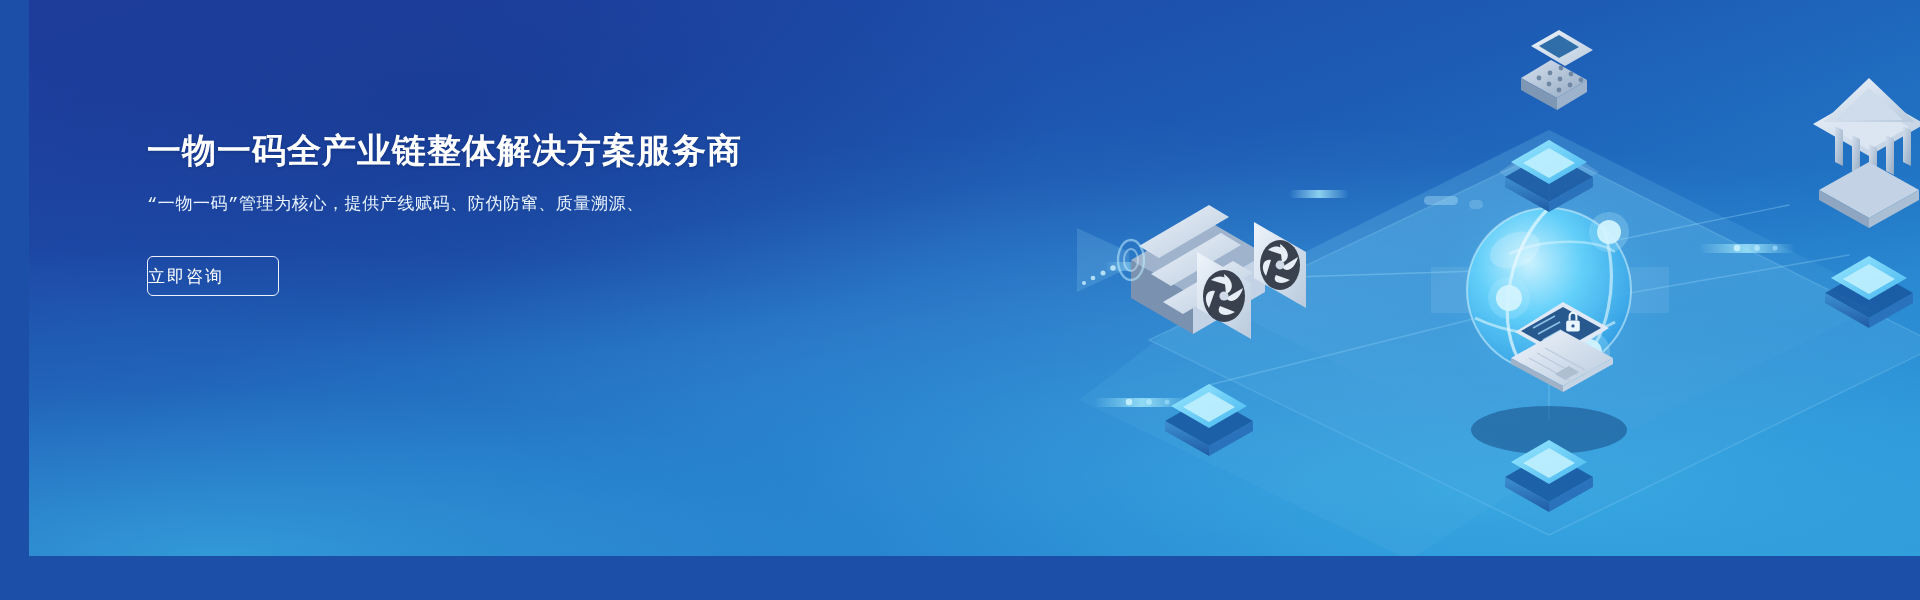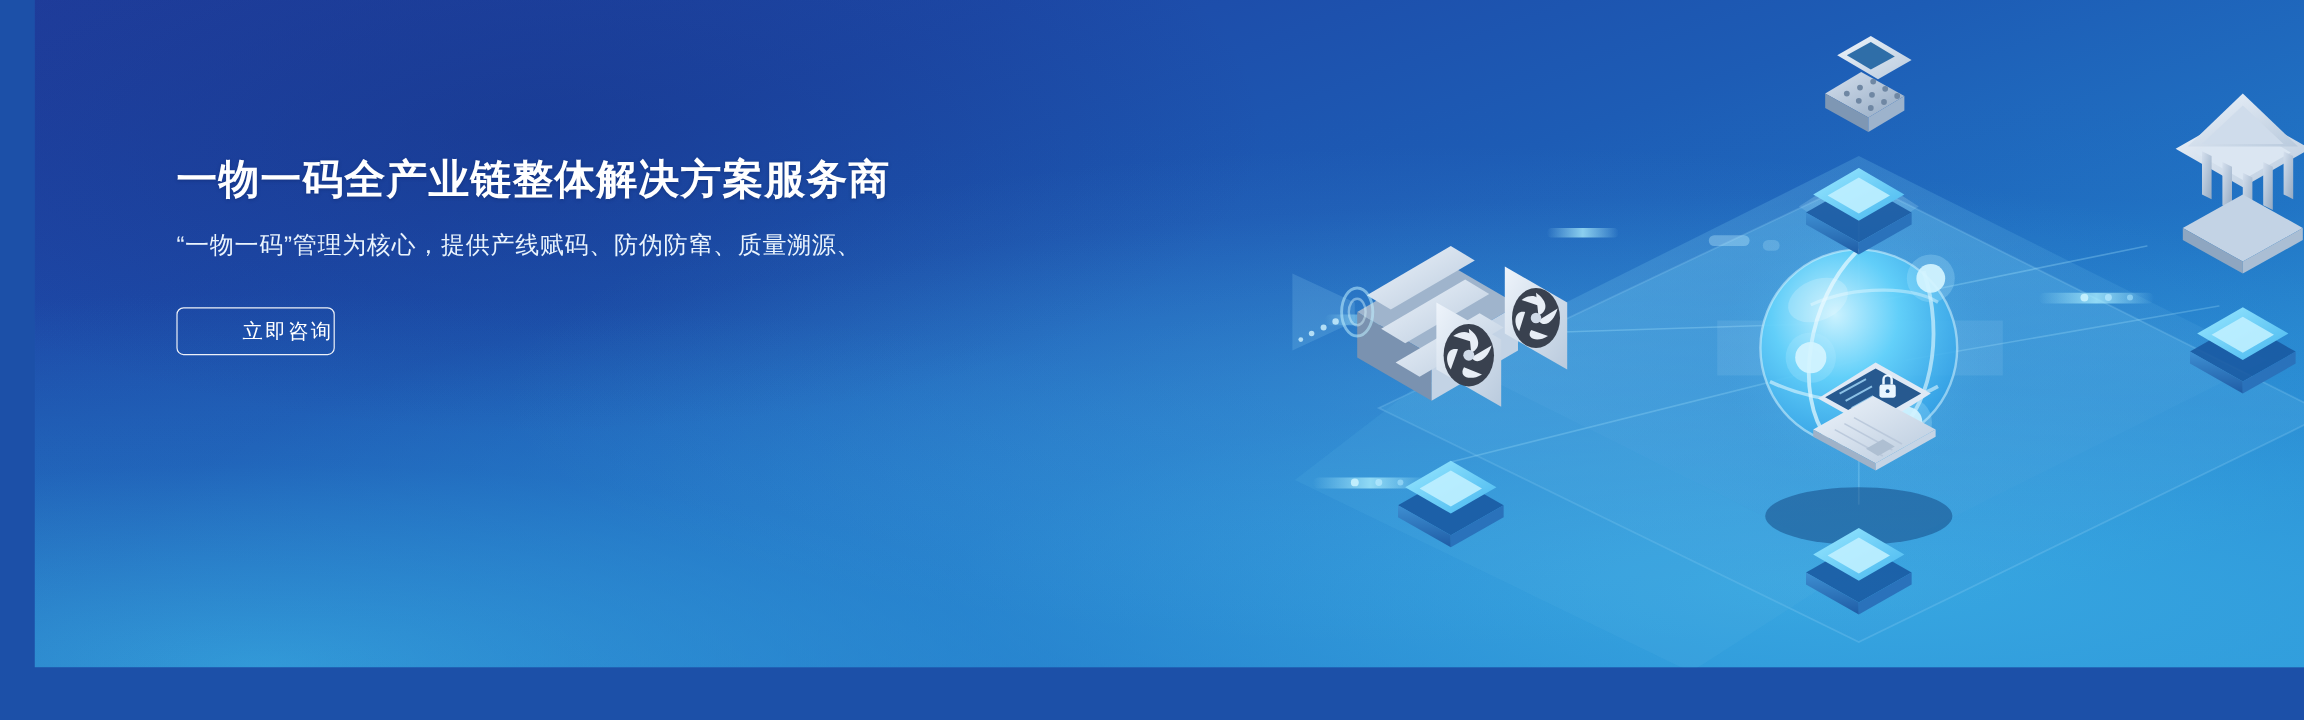--- a/index.html
+++ b/index.html
@@ -30,32 +30,32 @@
   }
   .headline{
     margin:0;
     font-size:34px;line-height:44px;font-weight:bold;color:#ffffff;
     letter-spacing:1px;
     text-shadow:0 1px 3px rgba(10,30,80,0.35);
     white-space:nowrap;
   }
   .subcopy{
     margin:0;padding-top:16px;
-    font-size:20px;line-height:34px;color:#eaf4fd;
-    letter-spacing:.6px;font-weight:normal;
+    font-size:17px;line-height:34px;color:#eaf4fd;
+    letter-spacing:.6px;font-weight:normal;font-family:Liberation Mono, monospace;
   }
   .subcopy .line{display:block;white-space:nowrap;}
   .cta{
     display:block;margin-top:34px;
     width:132px;height:40px;line-height:40px;
     border:1px solid rgba(255,255,255,0.92);
     border-radius:6px;
     background:transparent;
     color:#ffffff;font-size:17px;letter-spacing:2px;
-    text-align:right;cursor:pointer;
+    text-align:left;cursor:pointer;
     font-family:inherit;
     padding:0;
   }
 
   
   .illo{
     position:absolute;left:880px;top:0;width:1040px;height:600px;
   }
   .illo svg{display:block;width:1040px;height:600px;}
 </style>

